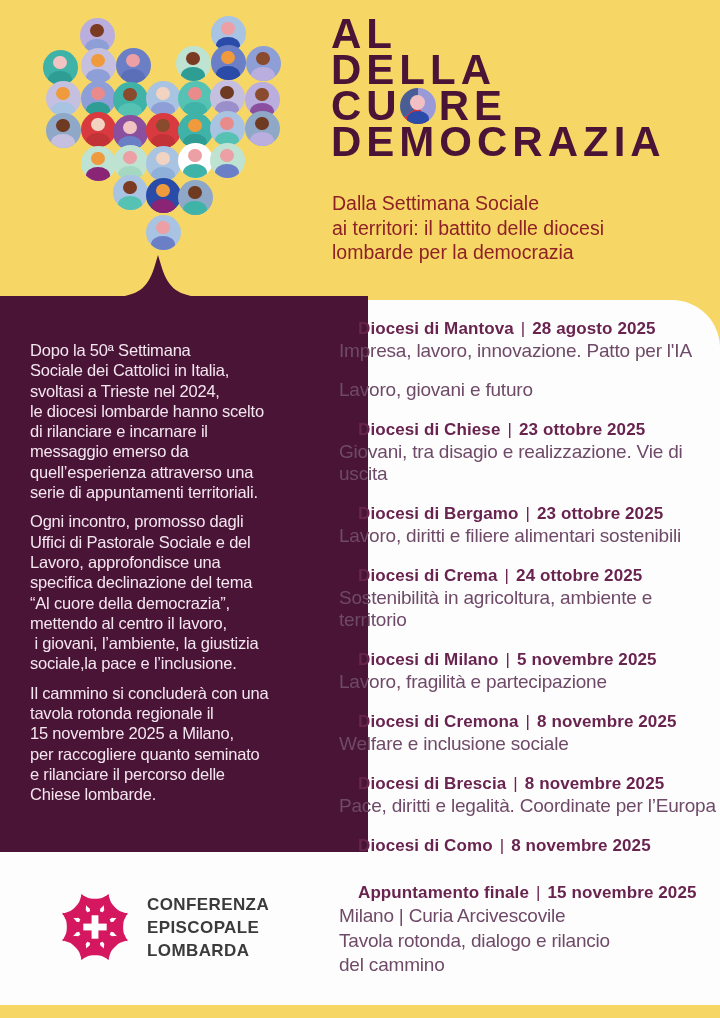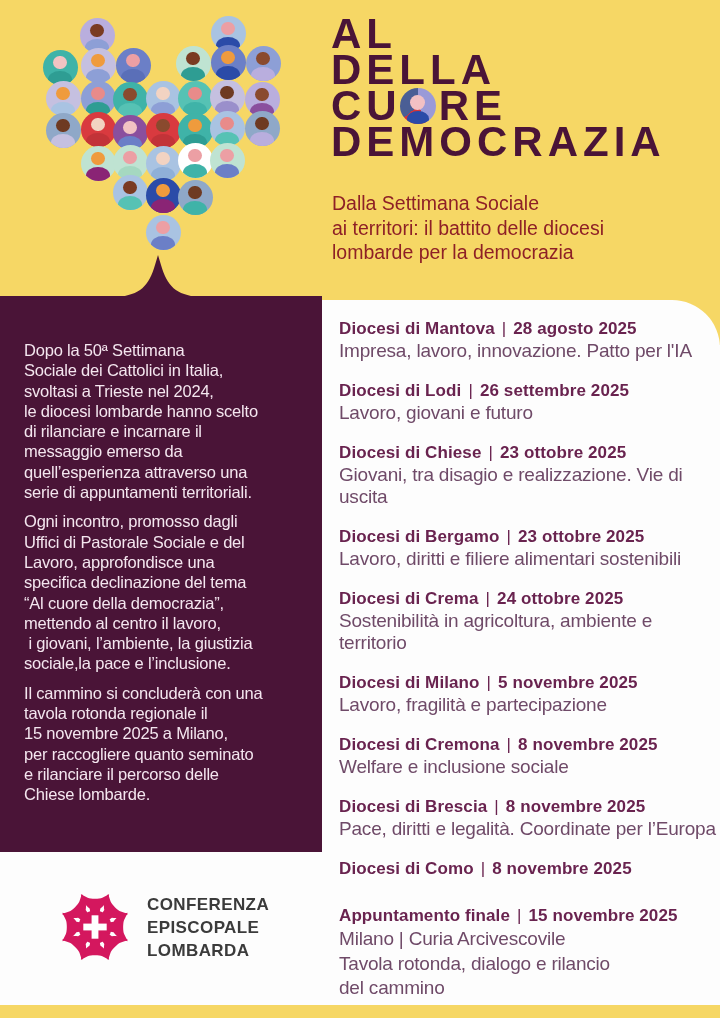--- a/index.html
+++ b/index.html
@@ -17,23 +17,23 @@
 
   
   .heart{position:absolute;left:0;top:0;width:330px;height:300px;}
   .av{position:absolute;width:35px;height:35px;border-radius:50%;overflow:hidden;}
   .av .bd{position:absolute;left:16%;bottom:-10%;width:68%;height:48%;border-radius:50% 50% 40% 40%;}
   .av .hd{position:absolute;left:31%;top:19%;width:38%;height:38%;border-radius:50%;}
   .spike{position:absolute;left:117px;top:255px;}
 
   
   .purple-panel{
-    position:absolute;left:0;top:296px;width:322px;height:556px;
+    position:absolute;left:0;top:296px;width:368px;height:556px;
     background:var(--plum);color:var(--panel-text);
-    box-sizing:border-box;padding:44px 20px 0 24px;
+    box-sizing:border-box;padding:44px 20px 0 30px;
   }
   .purple-panel p{
     margin:0 0 9px 0;font-size:16.5px;line-height:20.3px;
     letter-spacing:-0.2px;white-space:pre-line;
   }
 
   
   .title-block{position:absolute;left:331px;top:16px;color:var(--plum);}
   .t-line{
     display:flex;align-items:center;height:36px;
@@ -48,21 +48,21 @@
   .o-av .hd{position:absolute;left:29%;top:20%;width:42%;height:42%;border-radius:50%;background:#f2c0c4;}
 
   .subtitle{
     position:absolute;left:332px;top:191px;width:370px;
     color:var(--red);font-size:19.5px;line-height:24.5px;white-space:pre-line;
   }
 
   
   .events{position:absolute;left:339px;top:317px;width:378px;}
   .event{margin-bottom:17px;}
-  .ev-title{font-size:17px;font-weight:bold;color:var(--ev-title);line-height:23px;letter-spacing:0.1px;}
+  .ev-title{font-size:17px;font-weight:bold;color:var(--ev-title);line-height:23px;letter-spacing:0.1px;margin-left:19px;}
   .ev-sep{font-weight:normal;padding:0 7px;}
   .ev-theme{font-size:19px;color:var(--ev-theme);line-height:22px;letter-spacing:-0.2px;white-space:pre-line;}
   .event-final{margin-top:24px;}
   .event-final .ev-theme{line-height:24.5px;}
 
   
   .logo-row{position:absolute;left:56px;top:888px;display:flex;align-items:center;}
   .logo-mark{width:78px;height:78px;flex:0 0 auto;}
   .logo-text{
     margin-left:13px;color:var(--logo-text);
@@ -259,21 +259,20 @@
 Chiese lombarde.</p>
   </div>
 
   <div class="events" id="events">
     <div class="event">
       <div class="ev-title"><span class="ev-name">Diocesi di Mantova</span><span class="ev-sep">|</span><span class="ev-date">28 agosto 2025</span></div>
       <div class="ev-theme">Impresa, lavoro, innovazione. Patto per l'IA</div>
     </div>
 
     <div class="event">
-      <div class="ev-title"><span class="ev-name">Diocesi di Lodi</span><span class="ev-sep">|</span><span class="ev-date">26 settembre 2025</span></div>
       <div class="ev-theme">Lavoro, giovani e futuro</div>
     </div>
 
     <div class="event">
       <div class="ev-title"><span class="ev-name">Diocesi di Chiese</span><span class="ev-sep">|</span><span class="ev-date">23 ottobre 2025</span></div>
       <div class="ev-theme">Giovani, tra disagio e realizzazione. Vie di uscita</div>
     </div>
 
     <div class="event">
       <div class="ev-title"><span class="ev-name">Diocesi di Bergamo</span><span class="ev-sep">|</span><span class="ev-date">23 ottobre 2025</span></div>

